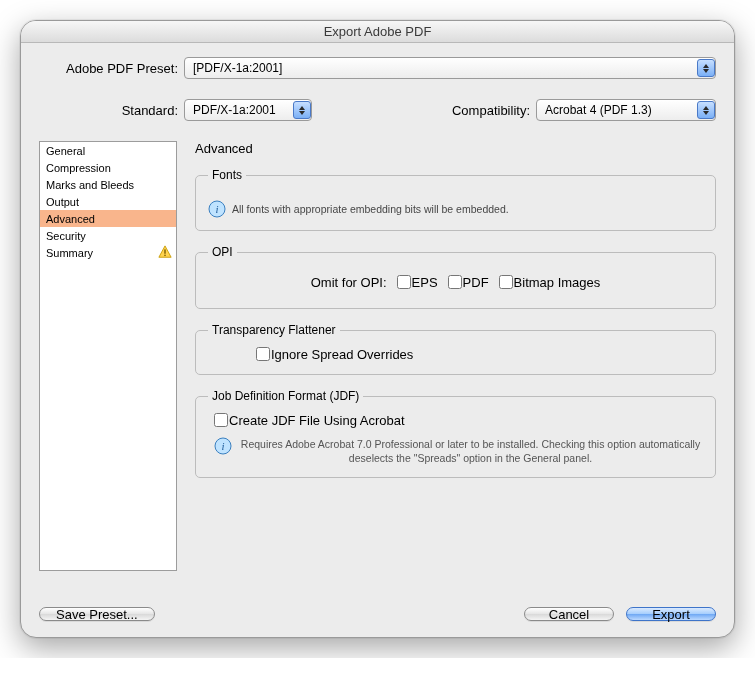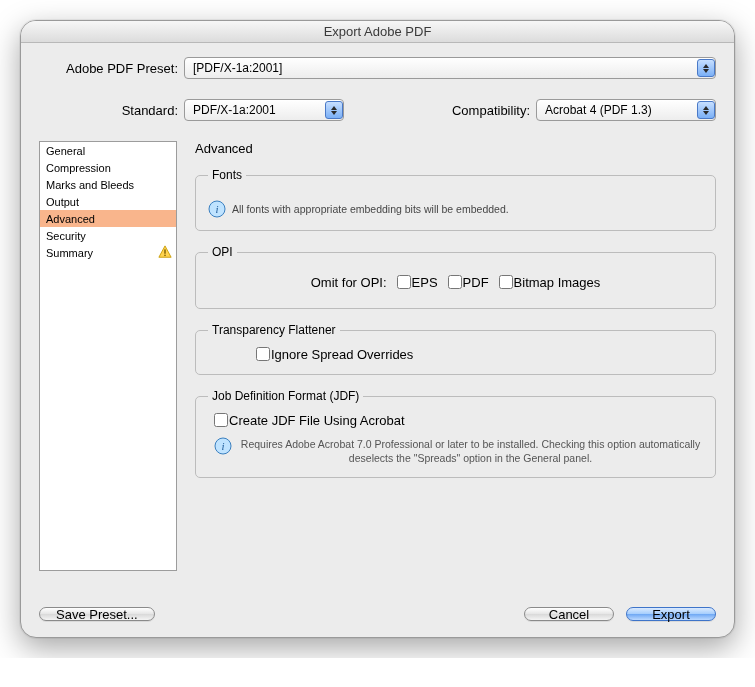--- a/index.html
+++ b/index.html
@@ -227,21 +227,21 @@
     <div class="row">
       <div class="label-right preset-label">Adobe PDF Preset:</div>
       <div class="select" style="flex:1">
         <span>[PDF/X-1a:2001]</span>
         <span class="arrows"></span>
       </div>
     </div>
 
     <div class="row">
       <div class="label-right preset-label">Standard:</div>
-      <div class="select" style="width:160px">
+      <div class="select" style="width:128px">
         <span>PDF/X-1a:2001</span>
         <span class="arrows"></span>
       </div>
       <div style="flex:1"></div>
       <div class="label-right">Compatibility:</div>
       <div class="select" style="width:180px">
         <span>Acrobat 4 (PDF 1.3)</span>
         <span class="arrows"></span>
       </div>
     </div>

